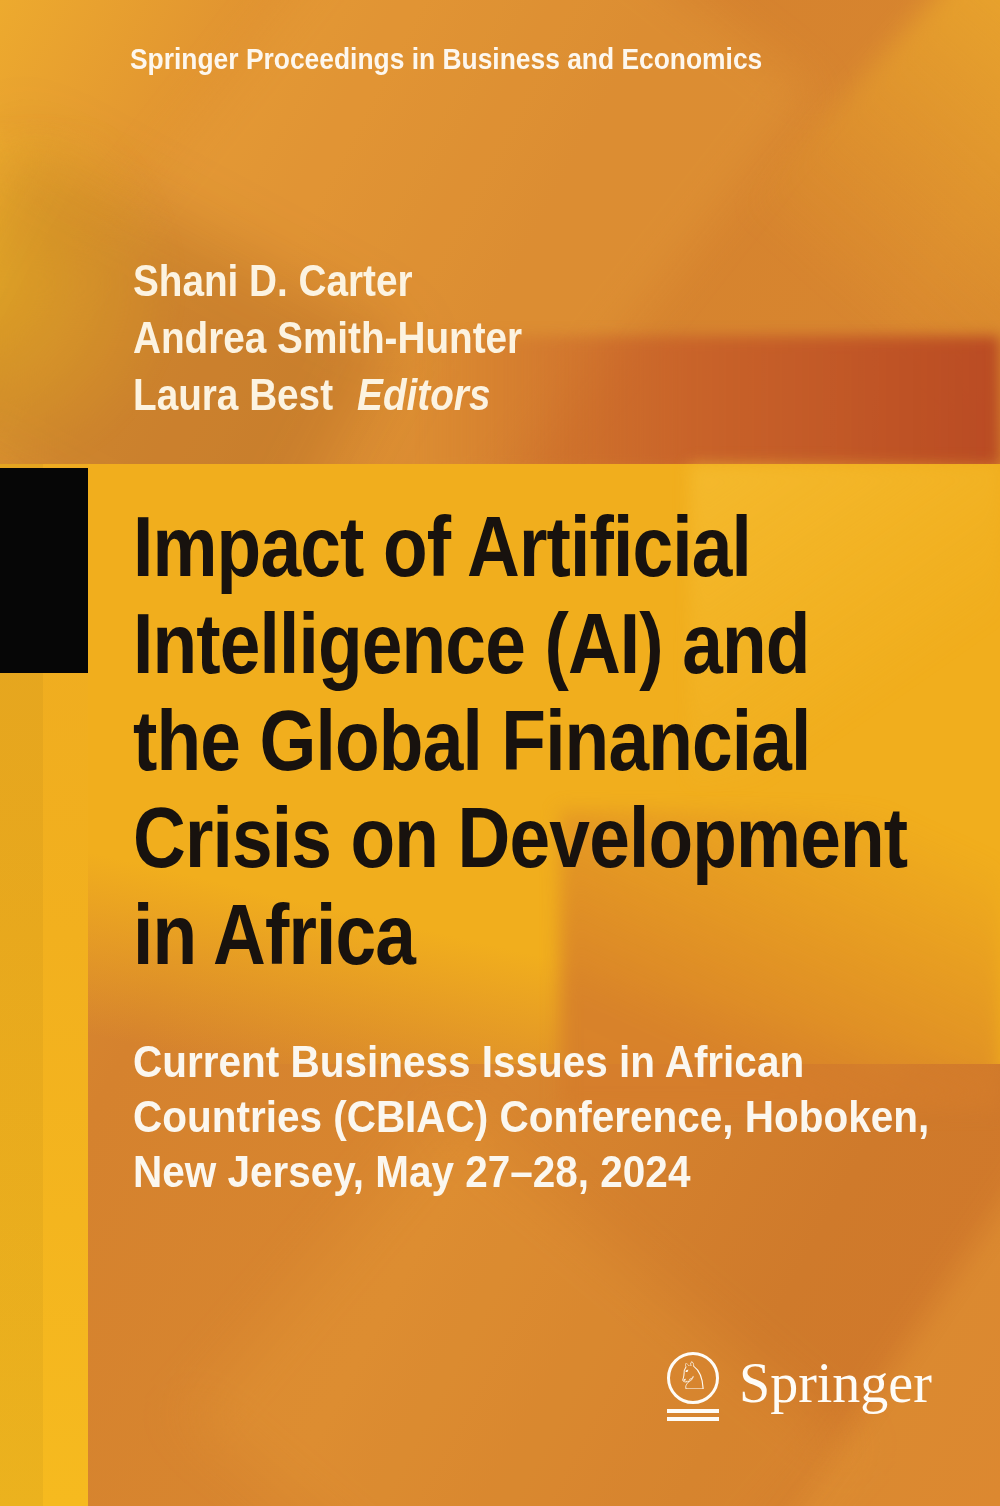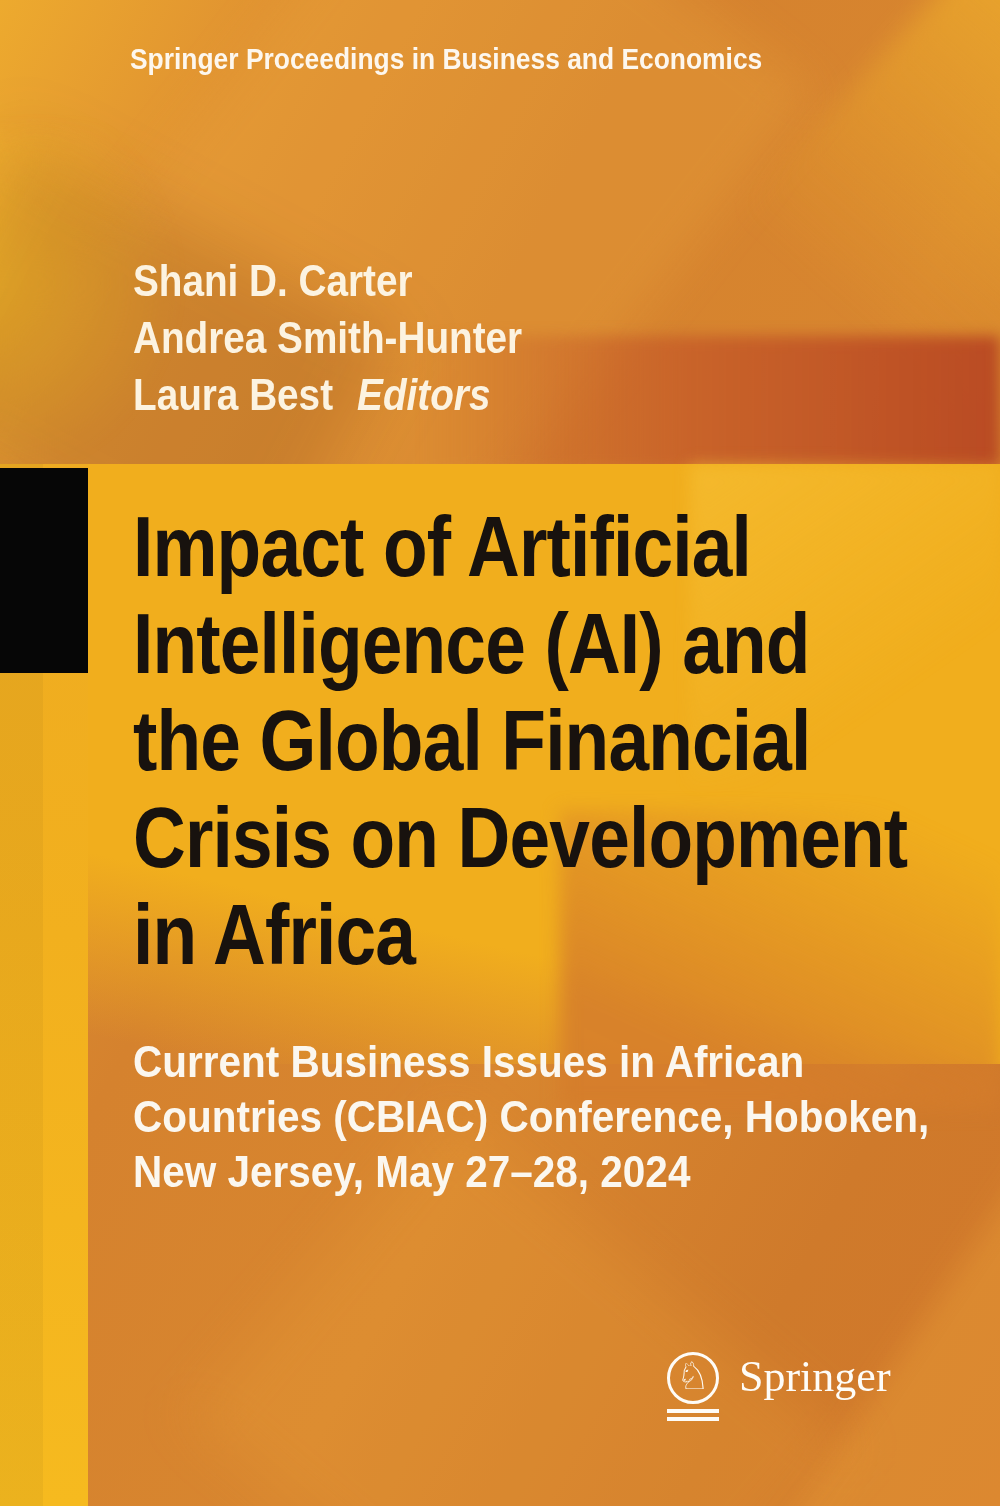--- a/index.html
+++ b/index.html
@@ -86,22 +86,22 @@
     width:46px;height:46px;border:3px solid #fefcf7;border-radius:50%;
     display:flex;align-items:center;justify-content:center;
   }
   .knight{
     font-family:"DejaVu Sans",sans-serif;font-size:38px;line-height:38px;color:#fefcf7;
     transform:translateY(-2px);
   }
   .logo-bars{margin-top:5px;width:52px;}
   .logo-bars .bar{height:4px;background:#fefcf7;margin-bottom:4px;}
   .logo-text{
-    font-family:"Liberation Serif",serif;font-size:44px;color:#fefcf7;
-    margin-left:20px;line-height:50px;
+    font-family:"Liberation Serif",serif;font-size:56px;color:#fefcf7;
+    margin-left:20px;line-height:50px;margin-top:6px;
   }
 </style>
 </head>
 <body>
 
 <div class="cover">
 
   <div class="bg-base"></div>
   <div class="bg-shape s2"></div>
   <div class="bg-shape s3"></div>

